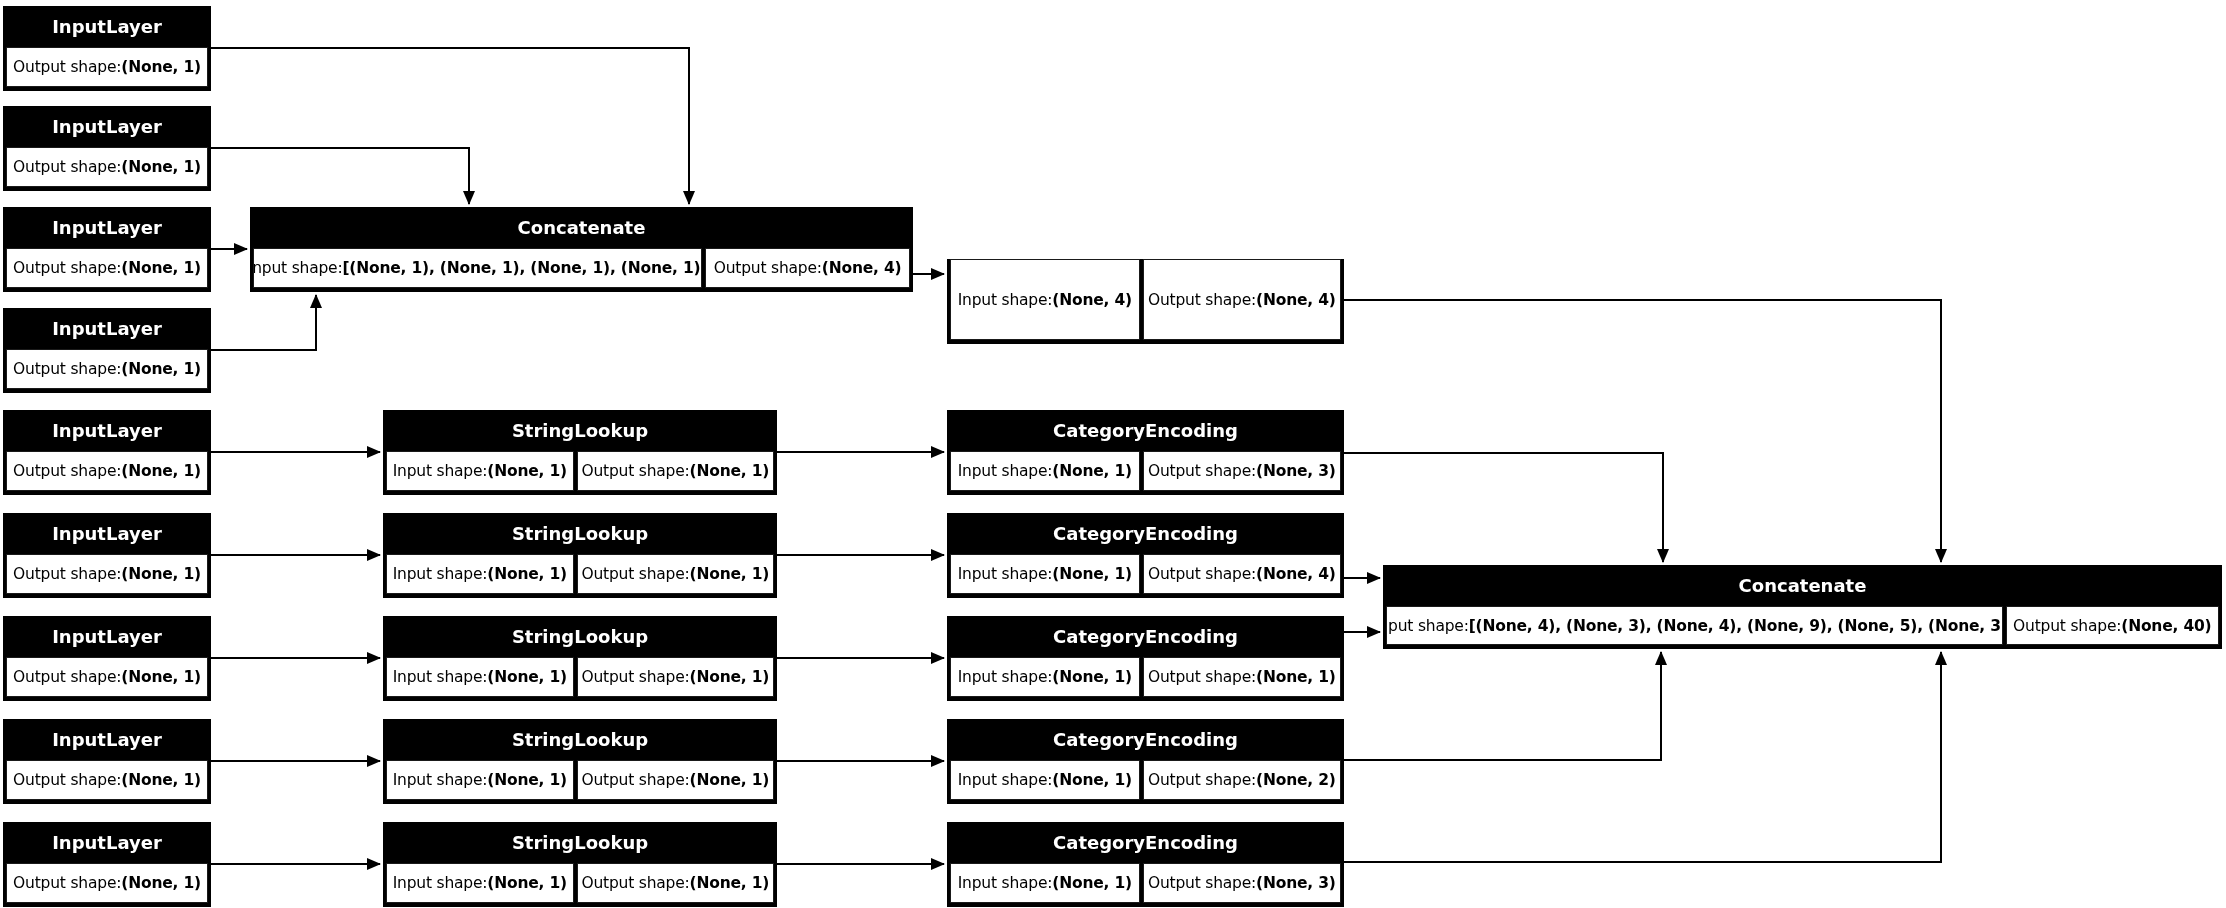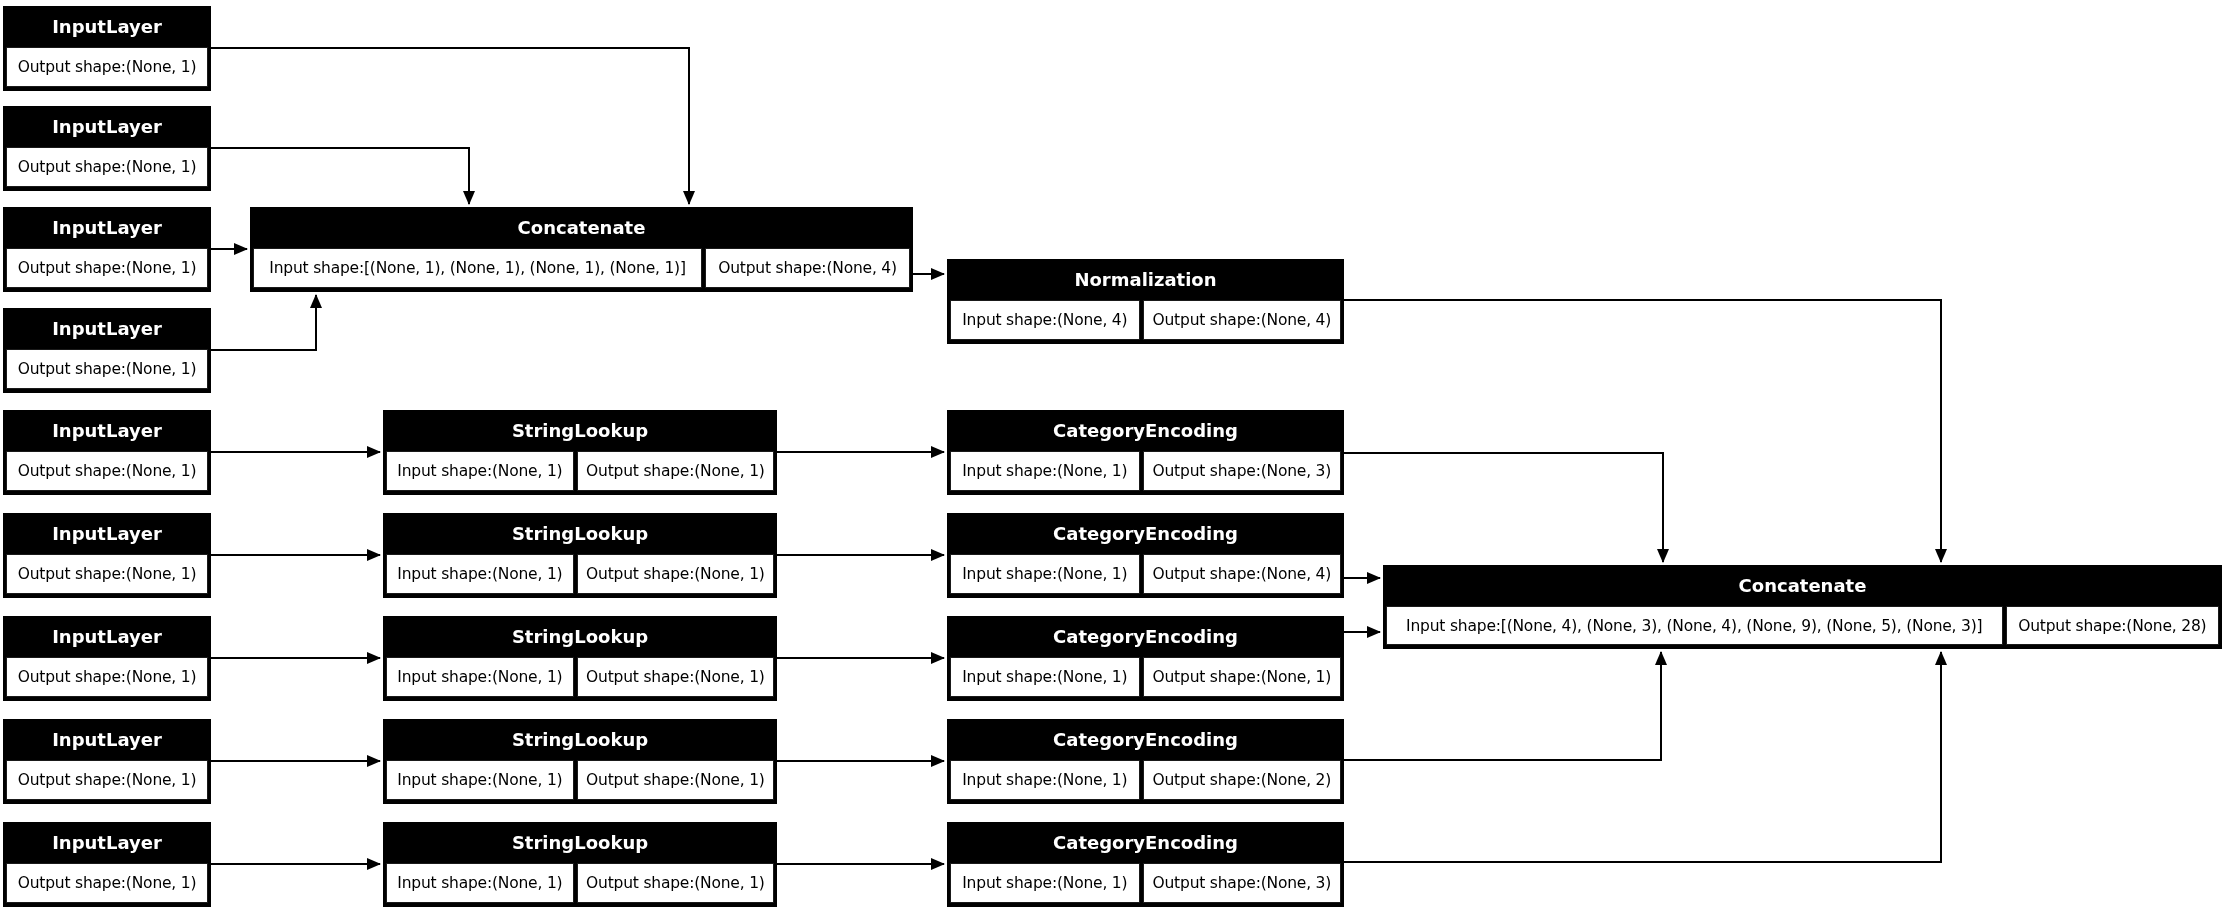--- a/index.html
+++ b/index.html
@@ -55,21 +55,21 @@
     align-items: center;
     justify-content: center;
     font-size: 15.5px;
     letter-spacing: -0.2px;
     color: #000000;
     white-space: nowrap;
     overflow: hidden;
     min-width: 0;
   }
   .cell-label { font-weight: normal; }
-  .cell-value { font-weight: normal; }
+  .cell-value { font-weight: bold; }
 </style>
 </head>
 <body>
 
 <div id="canvas">
   <svg id="edge-layer" width="2226" height="908" viewBox="0 0 2226 908" xmlns="http://www.w3.org/2000/svg">
     <defs>
       <marker id="arrowhead" markerUnits="userSpaceOnUse" markerWidth="14" markerHeight="12" refX="13" refY="6" orient="auto">
         <path d="M0,0 L14,6 L0,12 Z" fill="#000000"></path>
       </marker>
@@ -142,21 +142,20 @@
             <span class="cell-label">Input shape: </span>
             <span class="cell-value">[(None, 1), (None, 1), (None, 1), (None, 1)]</span>
           </div>
           <div class="node-cell" style="flex: 207 1 0px;">
             <span class="cell-label">Output shape: </span>
             <span class="cell-value">(None, 4)</span>
           </div>
         </div>
       </div>
       <div class="node" style="left: 947px; top: 259px; width: 397px; height: 85px;">
-        <div class="node-header">Normalization</div>
         <div class="node-body">
           <div class="node-cell" style="flex: 194 1 0px;">
             <span class="cell-label">Input shape: </span>
             <span class="cell-value">(None, 4)</span>
           </div>
           <div class="node-cell" style="flex: 203 1 0px;">
             <span class="cell-label">Output shape: </span>
             <span class="cell-value">(None, 4)</span>
           </div>
         </div>
@@ -338,18 +337,18 @@
       </div>
       <div class="node" style="left: 1383px; top: 565px; width: 839px; height: 84px;">
         <div class="node-header">Concatenate</div>
         <div class="node-body">
           <div class="node-cell" style="flex: 622 1 0px;">
             <span class="cell-label">Input shape: </span>
             <span class="cell-value">[(None, 4), (None, 3), (None, 4), (None, 9), (None, 5), (None, 3)]</span>
           </div>
           <div class="node-cell" style="flex: 214 1 0px;">
             <span class="cell-label">Output shape: </span>
-            <span class="cell-value">(None, 28)</span>
+            <span class="cell-value">(None, 40)</span>
           </div>
         </div>
       </div>
     </div>
 </div>
 
 </body></html>

